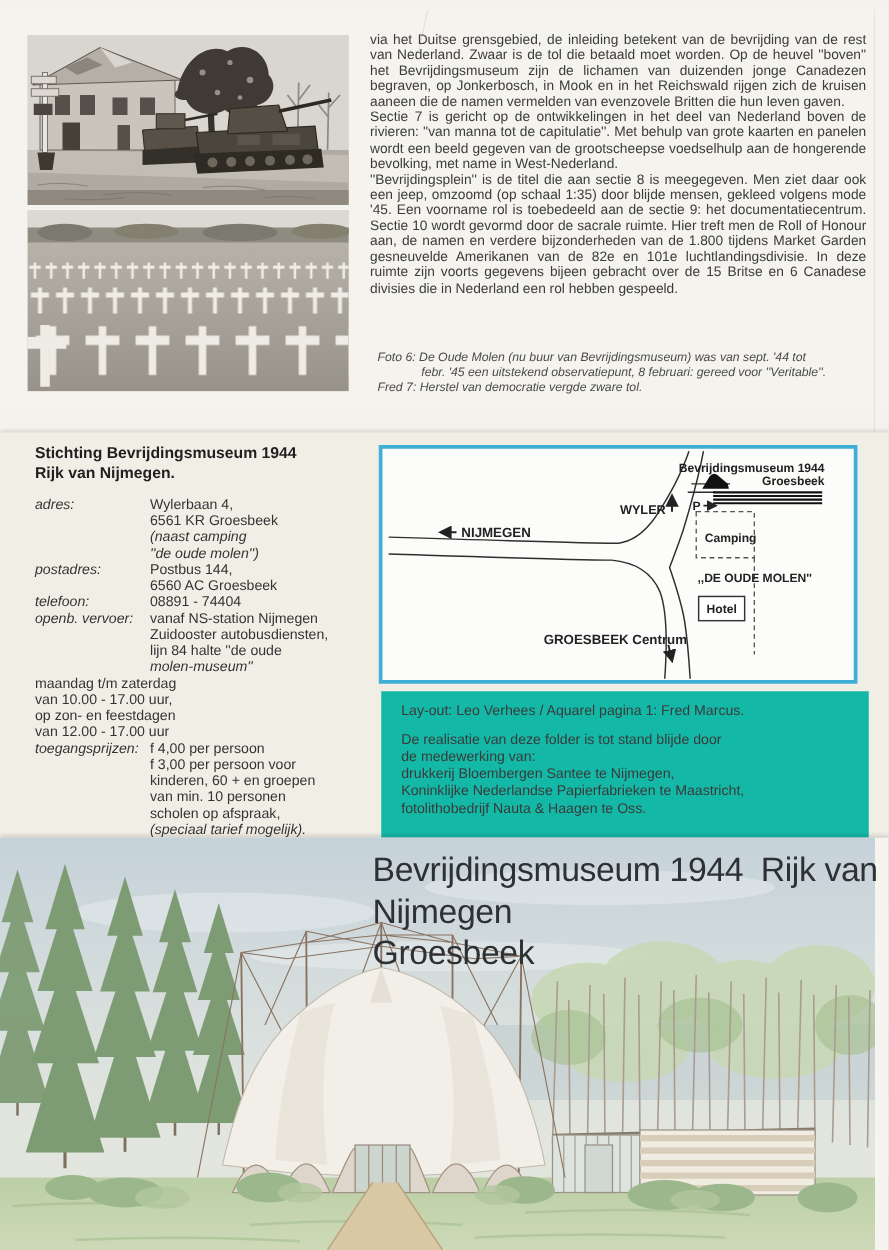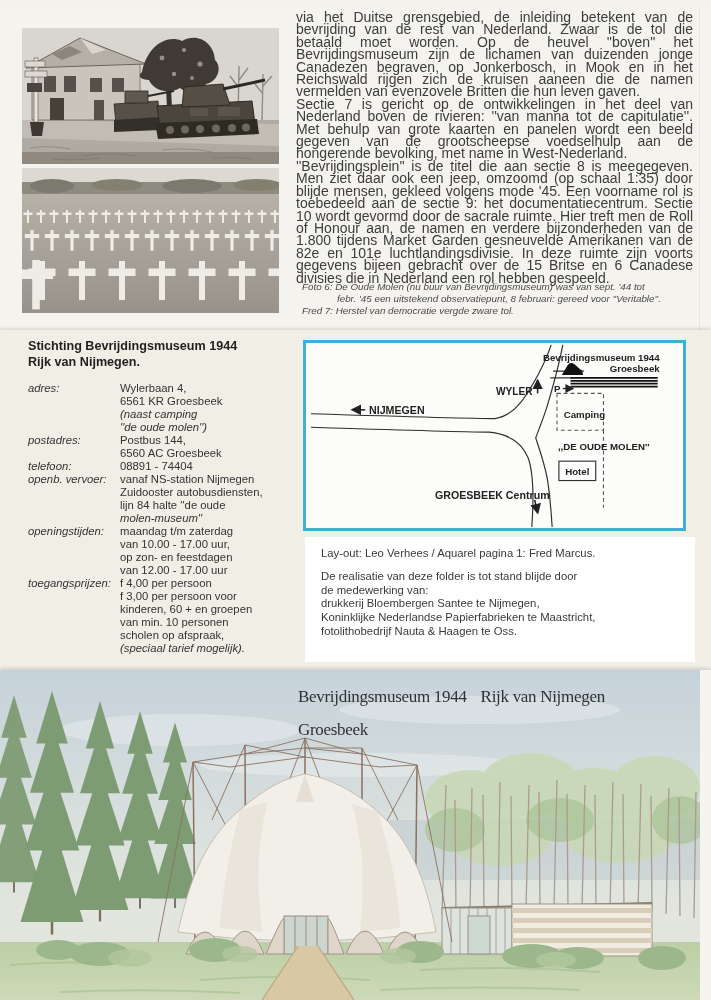--- a/index.html
+++ b/index.html
@@ -1,54 +1,54 @@
 <!DOCTYPE html>
 <html><head>
 <meta charset="utf-8">
 <style>
   html,body{margin:0;padding:0;background:#e7e4dd;}
   .page{position:relative;width:711px;height:1000px;background:#f4f2ec;overflow:hidden;
         font-family:"Liberation Sans","DejaVu Sans",sans-serif;color:#3b3b3b;}
   
   .panel{position:absolute;left:0;width:711px;}
   .panel-top{top:8px;height:320px;background:#f5f3ee;}
-  .panel-mid{top:330px;height:340px;background:#f1eee6;box-shadow:0 -2px 3px rgba(0,0,0,0.10);}
+  .panel-mid{top:346px;height:340px;background:#f1eee6;box-shadow:0 -2px 3px rgba(0,0,0,0.10);}
   .panel-cover{top:670px;height:330px;background:#dfe3dd;box-shadow:0 -2px 3px rgba(0,0,0,0.12);}
   .crease{position:absolute;top:0;left:338px;width:1px;height:34px;background:rgba(0,0,0,0.08);transform:rotate(12deg);}
   .fold-right{position:absolute;top:0;left:699px;width:1px;height:660px;background:rgba(0,0,0,0.06);}
   
   .photo{position:absolute;left:22px;margin:0;padding:0;background:#d9d6d0;}
   .photo svg{display:block;}
   .photo-1{top:20px;width:257px;height:136px;}
   .photo-2{top:160px;width:257px;height:145px;}
-  .article{position:absolute;left:296px;top:3px;width:397px;font-size:14px;line-height:12.4px;
+  .article{position:absolute;left:296px;top:18px;width:397px;font-size:11px;line-height:12.4px;
            text-align:justify;color:#3c3c3c;}
   .article p{margin:0;}
   .captions{position:absolute;left:302px;top:273px;width:392px;font-size:9.8px;line-height:11.8px;
             font-style:italic;color:#4a4a4a;}
   .cap-indent{margin-left:35px;}
   
   .contact{position:absolute;left:28px;top:8px;width:265px;font-size:11.3px;line-height:13px;color:#333;}
   .contact h2{margin:0 0 0 0;font-size:12.6px;line-height:16px;color:#1f1f1f;}
   .entries{margin-top:12px;}
   .entry{display:flex;}
   .entry .lab{width:92px;flex:none;font-style:italic;}
   .entry .val{flex:1;}
   .it{font-style:italic;}
   .map-box{position:absolute;left:303px;top:10px;width:383px;height:191px;background:#fcfcfa;
            border:3px solid #3fafd6;box-sizing:border-box;}
   .map-box svg{display:block;width:377px;height:185px;}
-  .credits-box{position:absolute;left:305px;top:207px;width:390px;height:125px;background:#ffffff;
+  .credits-box{position:absolute;left:305px;top:207px;width:390px;height:125px;background:#14b8a6;
                box-sizing:border-box;padding:10px 16px;font-size:11.3px;line-height:13.8px;color:#3a3a3a;}
   .credits-box p{margin:0;}
   .credits-gap{height:9px;}
   
   .cover-art{position:absolute;left:0;top:0;width:711px;height:330px;}
-  .cover-title{position:absolute;left:298px;top:10px;color:#2e3134;font-size:17px;line-height:33px;
-               letter-spacing:-0.3px;font-family:Liberation Serif, serif;}
+  .cover-title{position:absolute;left:298px;top:10px;color:#2e3134;font-size:27px;line-height:33px;
+               letter-spacing:-0.3px;}
   .cover-title .t1 span{margin-right:14px;}
   .map-label{font-family:"Liberation Sans","DejaVu Sans",sans-serif;font-weight:bold;fill:#222;}
 </style>
 </head>
 <body>
 
 <div class="page">
 
   <section class="panel panel-top">
     <div class="crease"></div>
@@ -223,21 +223,20 @@
         <div class="entry">
           <div class="lab">openb. vervoer:</div>
           <div class="val">
             <div>vanaf NS-station Nijmegen</div>
             <div>Zuidooster autobusdiensten,</div>
             <div>lijn 84 halte ''de oude</div>
             <div class="it">molen-museum''</div>
           </div>
         </div>
         <div class="entry">
-          <div class="lab">openingstijden:</div>
           <div class="val">
             <div>maandag t/m zaterdag</div>
             <div>van 10.00 - 17.00 uur,</div>
             <div>op zon- en feestdagen</div>
             <div>van 12.00 - 17.00 uur</div>
           </div>
         </div>
         <div class="entry">
           <div class="lab">toegangsprijzen:</div>
           <div class="val">

